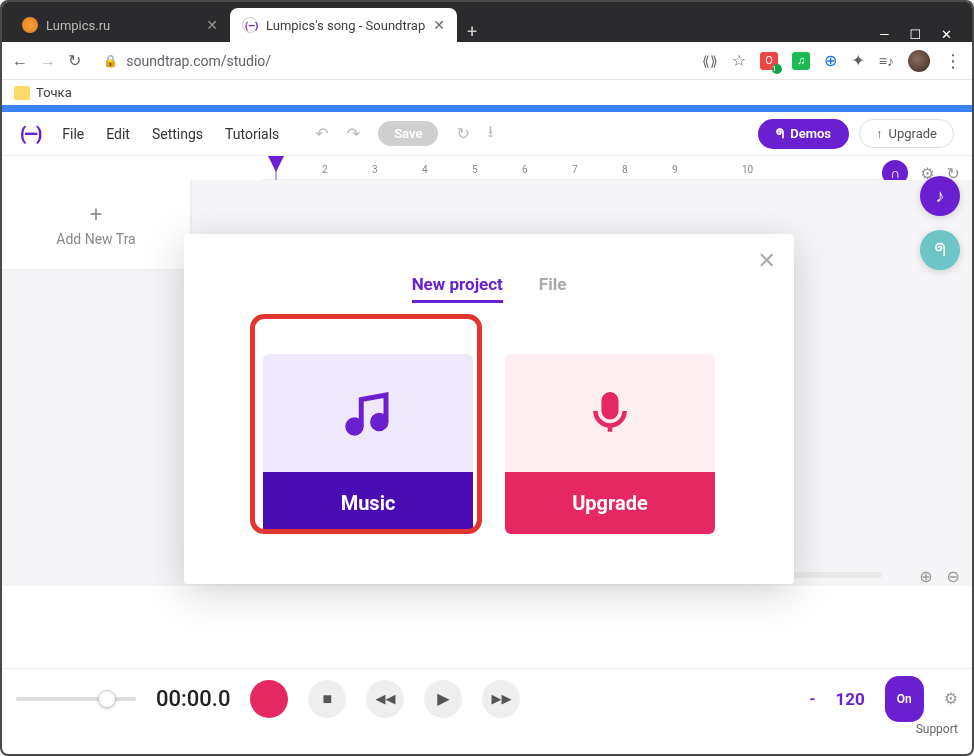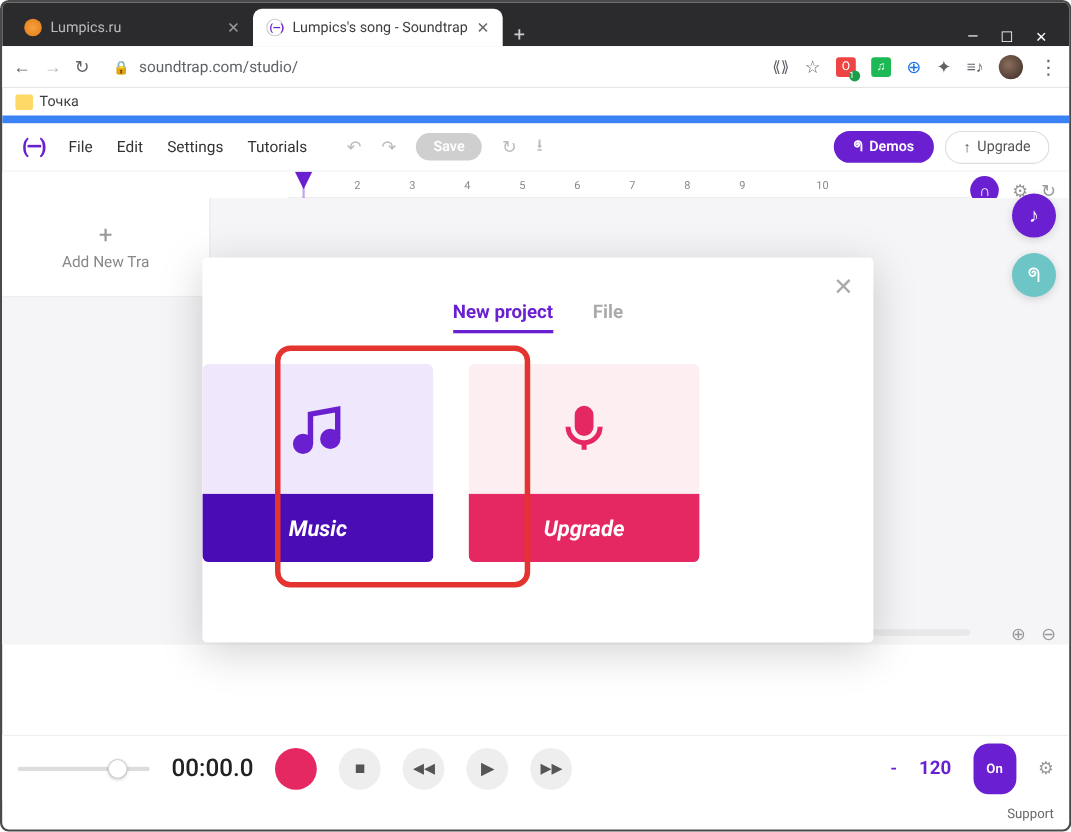--- a/index.html
+++ b/index.html
@@ -62,21 +62,21 @@
 .hscroll { position: absolute; bottom: 8px; left: 260px; right: 90px; height: 6px; background: #e8e8e8; border-radius: 3px; }
 .hscroll-thumb { position: absolute; left: 0; width: 48px; height: 6px; background: #ccc; border-radius: 3px; }
 .zoom-ctrls { position: absolute; bottom: 0; right: 12px; display: flex; gap: 14px; color: #999; font-size: 16px; }
 
 
 .modal { position: absolute; top: 232px; left: 182px; width: 610px; height: 350px; background: #fff; border-radius: 4px; box-shadow: 0 8px 40px rgba(0,0,0,0.18); z-index: 50; }
 .modal-close { position: absolute; top: 14px; right: 18px; font-size: 22px; color: #aaa; cursor: pointer; }
 .modal-tabs { display: flex; justify-content: center; gap: 36px; padding-top: 40px; font-size: 17px; font-weight: 700; }
 .mtab { color: #aaa; padding-bottom: 6px; cursor: pointer; }
 .mtab.active { color: #6a1fd0; border-bottom: 3px solid #6a1fd0; }
-.cards { display: flex; gap: 32px; margin-top: 28px; font-style: italic; }
+.cards { display: flex; justify-content: center; gap: 32px; margin-top: 51px; }
 .card { width: 210px; height: 180px; border-radius: 6px; overflow: hidden; cursor: pointer; display: flex; flex-direction: column; }
 .card-top { flex: 0 0 118px; display: flex; align-items: center; justify-content: center; }
 .card-bottom { flex: 1; display: flex; align-items: center; justify-content: center; color: #fff; font-size: 20px; font-weight: 700; }
 .card.music .card-top { background: #efe7fb; }
 .card.music .card-bottom { background: #4a0db5; }
 .card.podcast .card-top { background: #fdeef1; }
 .card.podcast .card-bottom { background: #e52862; }
 .highlight-box { position: absolute; top: 312px; left: 248px; width: 232px; height: 220px; border: 5px solid #e3342f; border-radius: 14px; z-index: 60; pointer-events: none; }
 
 
@@ -85,21 +85,21 @@
 .vol-thumb { position: absolute; top: -7px; left: 82px; width: 18px; height: 18px; border-radius: 50%; background: #fff; border: 1px solid #ccc; box-shadow: 0 1px 3px rgba(0,0,0,0.2); }
 .timecode { font-size: 22px; font-weight: 500; font-variant-numeric: tabular-nums; color: #222; }
 .tbtn { width: 38px; height: 38px; border-radius: 50%; background: #eee; display: flex; align-items: center; justify-content: center; color: #555; font-size: 16px; cursor: pointer; }
 .tbtn.rec { background: #e52862; color: #fff; }
 .t-spacer { flex: 1; }
 .key { color: #6a1fd0; font-weight: 600; font-size: 16px; }
 .bpm { color: #6a1fd0; font-weight: 700; font-size: 17px; }
 .on-toggle { background: #6a1fd0; color: #fff; border-radius: 14px; padding: 16px 12px; font-size: 12px; font-weight: 600; }
 .gear { color: #999; font-size: 16px; }
 
-.support { position: absolute; bottom: 7px; right: 14px; font-size: 12px; color: #666; }
+.support { position: absolute; bottom: 18px; right: 14px; font-size: 12px; color: #666; }
 </style>
 </head>
 <body>
 
 <div class="tabbar">
   <div class="tab inactive">
     <span class="tab-favicon" style="background: radial-gradient(circle,#f7a13c,#e07b1a);"></span>
     <span>Lumpics.ru</span>
     <span class="tab-close">✕</span>
   </div>

